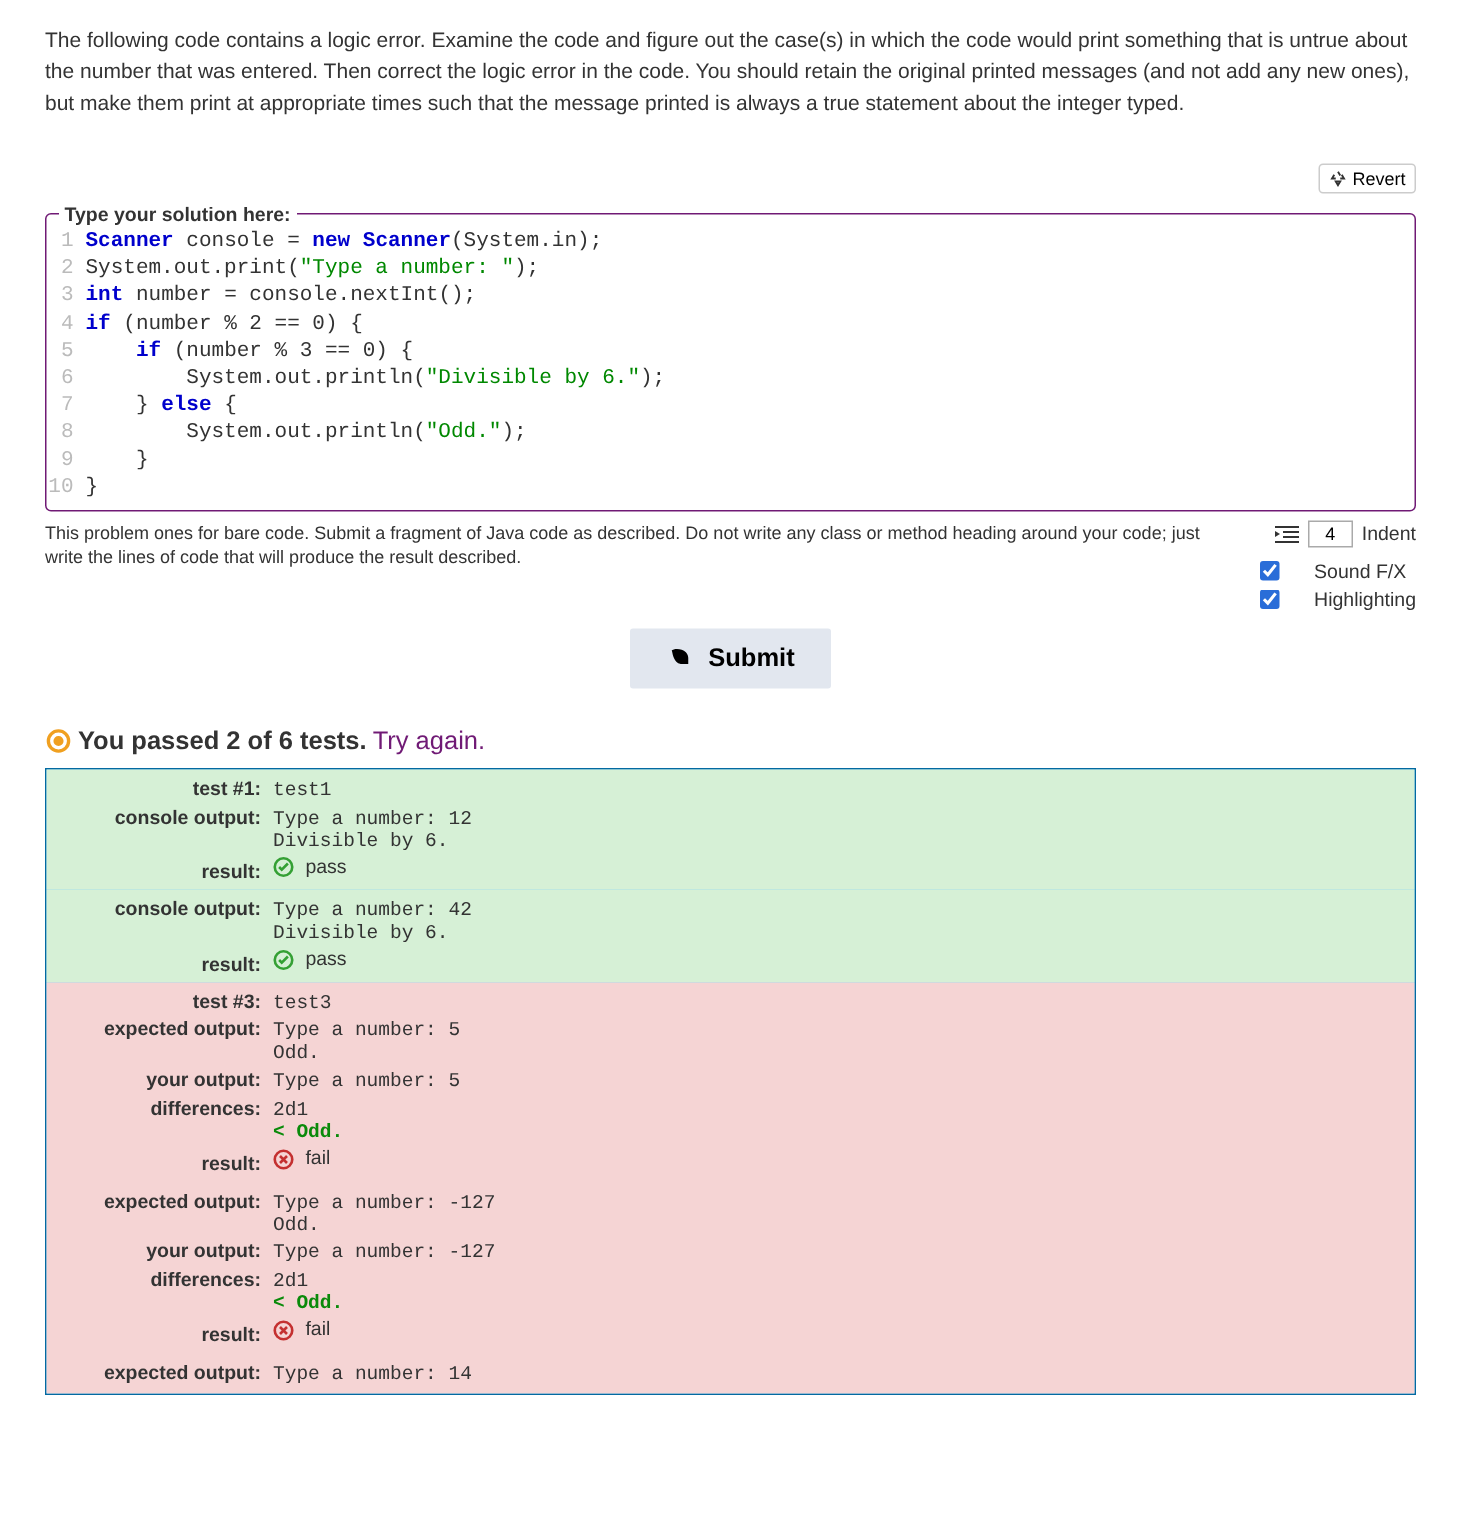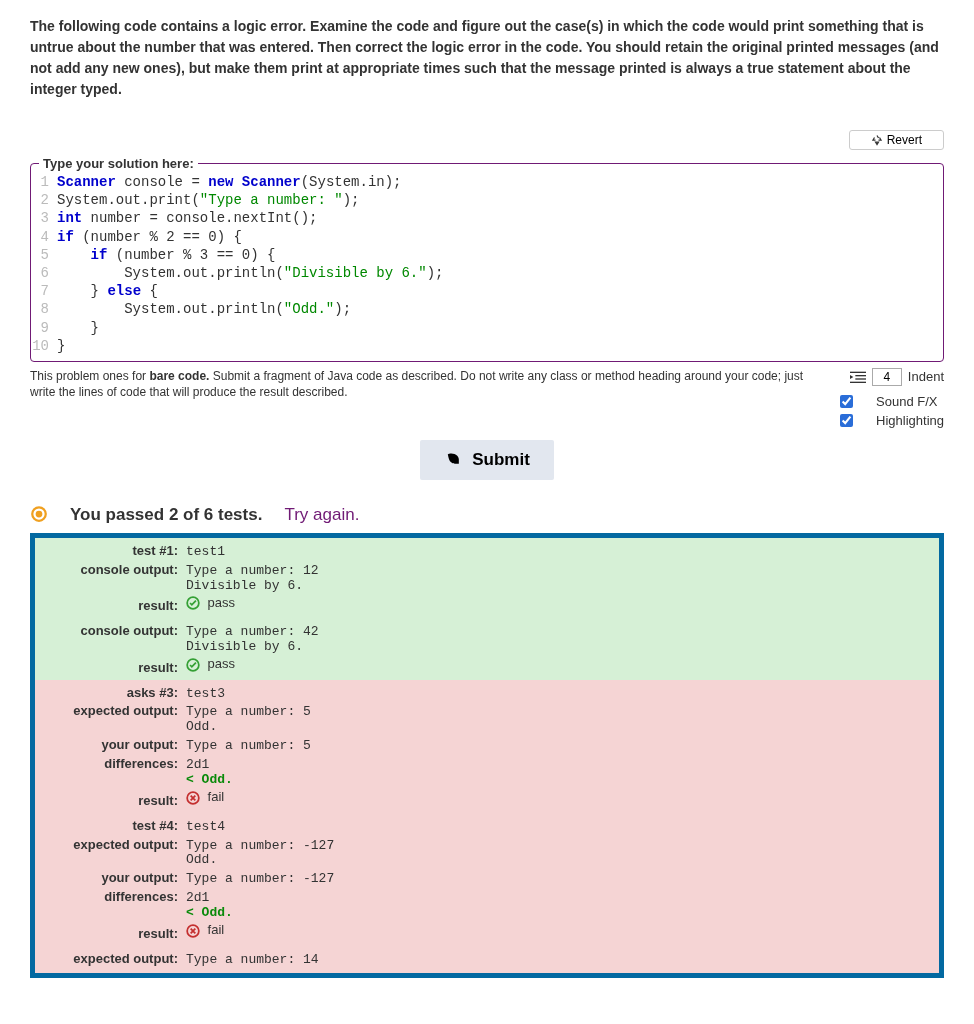--- a/index.html
+++ b/index.html
@@ -5,24 +5,24 @@
   * { box-sizing: border-box; }
   body {
     margin: 0;
     padding: 10px 30px;
     font-family: "Helvetica Neue", Helvetica, Arial, sans-serif;
     font-size: 14px;
     color: #333;
     background: #fff;
     width: 974px;
   }
-  .intro { margin: 6px 0 30px; line-height: 1.5; font-weight: bold; }
+  .intro { margin: 6px 0 30px; line-height: 1.5; }
   .revert-row { text-align: right; margin-bottom: 6px; }
   .revert-btn {
-    font-size: 12px; padding: 2px 21px; border: 1px solid #ccc;
+    font-size: 12px; padding: 2px 6px; border: 1px solid #ccc;
     background: #fff; border-radius: 3px; cursor: pointer;
     display: inline-flex; align-items: center; gap: 4px;
   }
   fieldset.editor-field {
     border: 1px solid #701a75; border-radius: 4px; padding: 0; margin: 0;
   }
   fieldset.editor-field legend {
     font-weight: bold; font-size: 13px; padding: 0 4px; margin-left: 8px;
   }
   .editor {
@@ -34,41 +34,41 @@
     width: 26px; text-align: right; color: #bbb; padding-right: 8px;
     user-select: none; flex-shrink: 0;
   }
   .code { white-space: pre; }
   .kw { color: #0000cc; font-weight: bold; }
   .str { color: #008800; }
   .below-editor {
     display: flex; align-items: flex-start; margin-top: 6px; gap: 20px;
   }
   .hint { font-size: 12px; color: #333; max-width: 800px; line-height: 1.35; }
-  .hint b { font-weight: bold; }
+  .hint b { font-weight: normal; }
   .right-controls { margin-left: auto; font-size: 13px; }
   .indent-row { display: flex; align-items: center; gap: 6px; justify-content: flex-end; margin-bottom: 6px; }
   .indent-row input {
     width: 30px; text-align: center; font-size: 12px;
     border: 1px solid #aaa; padding: 1px;
   }
   .check-row { display: flex; align-items: center; gap: 20px; }
   .check-row input { accent-color: #2a6dd8; }
   .submit-row { text-align: center; margin: 10px 0 25px; }
   .submit-btn {
     background: #e2e7ef; border: none; padding: 10px 24px;
     font-size: 17px; font-weight: bold; cursor: pointer;
     display: inline-flex; align-items: center; gap: 10px;
     border-radius: 2px;
   }
-  .status-row { display: flex; align-items: flex-start; gap: 22px; margin: 14px 0 8px; font-size: 17px; }
+  .status-row { display: flex; align-items: center; gap: 4px; margin: 14px 0 8px; font-size: 17px; }
   .status-row .passed { font-weight: bold; }
   .status-row .try { color: #701a75; }
   .results {
-    border: 5px solid #0369a1; border-collapse: separate; border-spacing: 2px; width: 100%;
+    border: 1px solid #0369a1; border-collapse: separate; border-spacing: 2px; width: 100%;
     background: #7dd3fc;
   }
   .test-block { padding: 4px 6px; }
   .test-pass { background: #d6f0d6; }
   .test-fail { background: #f5d4d4; }
   .row { display: flex; align-items: baseline; padding: 1px 0; }
   .row .label {
     width: 145px; text-align: right; font-weight: bold; font-size: 13px;
     padding-right: 8px; flex-shrink: 0;
   }
@@ -222,21 +222,21 @@
       <div class="row">
         <span class="label">result:</span>
         <span class="val non-mono" style="display:inline-flex;align-items:center;gap:4px;"><span class="icon-pass"><svg width="14" height="14" viewBox="0 0 24 24">
               <circle cx="12" cy="12" r="10" fill="none" stroke="#34a034" stroke-width="3"></circle>
               <path d="M7 12l3 3 7-7" fill="none" stroke="#34a034" stroke-width="3"></path>
             </svg></span> pass</span>
       </div>
     </div>
     <div class="test-block test-fail">
       <div class="row">
-        <span class="label">asks #3:</span>
+        <span class="label">test #3:</span>
         <span class="val">test3</span>
       </div>
       <div class="row">
         <span class="label">expected output:</span>
         <span class="val">Type a number: 5
 Odd.</span>
       </div>
       <div class="row">
         <span class="label">your output:</span>
         <span class="val">Type a number: 5</span>
@@ -249,24 +249,20 @@
       <div class="row">
         <span class="label">result:</span>
         <span class="val non-mono" style="display:inline-flex;align-items:center;gap:4px;"><span class="icon-fail"><svg width="14" height="14" viewBox="0 0 24 24">
               <circle cx="12" cy="12" r="10" fill="none" stroke="#c43030" stroke-width="3"></circle>
               <path d="M8 8l8 8M16 8l-8 8" stroke="#c43030" stroke-width="3"></path>
             </svg></span> fail</span>
       </div>
     </div>
     <div class="test-block test-fail">
       <div class="row">
-        <span class="label">test #4:</span>
-        <span class="val">test4</span>
-      </div>
-      <div class="row">
         <span class="label">expected output:</span>
         <span class="val">Type a number: -127
 Odd.</span>
       </div>
       <div class="row">
         <span class="label">your output:</span>
         <span class="val">Type a number: -127</span>
       </div>
       <div class="row">
         <span class="label">differences:</span>

